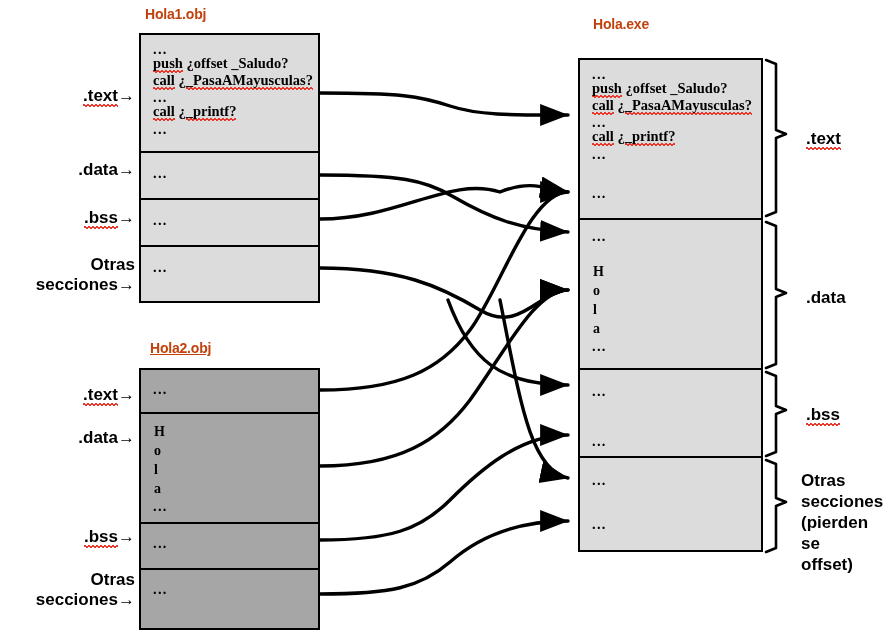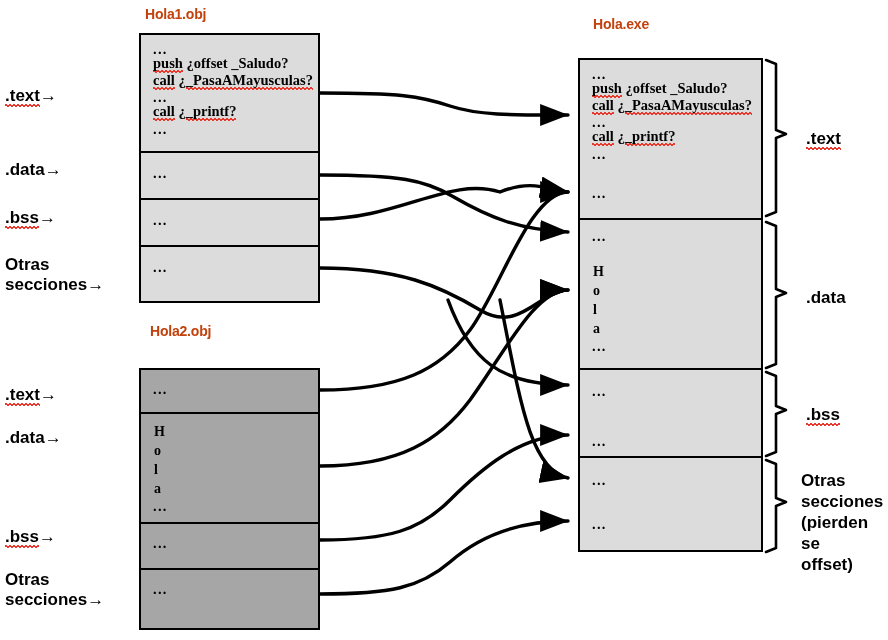--- a/index.html
+++ b/index.html
@@ -28,21 +28,21 @@
       border-bottom:0;
       background-image:
         linear-gradient(45deg,transparent 40%,#e8392e 40%,#e8392e 60%,transparent 60%),
         linear-gradient(-45deg,transparent 40%,#e8392e 40%,#e8392e 60%,transparent 60%);
       background-size:4px 3px;background-repeat:repeat-x;
       background-position:0 100%,2px 100%;padding-bottom:2px;}
   .vert{position:absolute;font-family:"Liberation Serif",serif;font-weight:bold;
         font-size:14px;line-height:19px;color:#000;}
 
   
-  .lbl{position:absolute;font-weight:bold;font-size:17px;
+  .lbl{position:absolute;text-align:right;font-weight:bold;font-size:17px;
        line-height:20px;color:#000;white-space:nowrap;}
   .lbl .sqr{background-image:
         linear-gradient(45deg,transparent 40%,#e8392e 40%,#e8392e 60%,transparent 60%),
         linear-gradient(-45deg,transparent 40%,#e8392e 40%,#e8392e 60%,transparent 60%);
       background-size:4px 3px;background-repeat:repeat-x;
       background-position:0 100%,2px 100%;padding-bottom:2px;}
 
   
   .rlbl{position:absolute;text-align:left;font-weight:bold;font-size:17px;
         line-height:20px;color:#000;white-space:nowrap;}
@@ -89,21 +89,21 @@
 
   <div class="lbl" style="right:753px;top:160px;width:130px;"><span>.data</span><span>→</span></div>
 
   <div class="lbl" style="right:753px;top:208px;width:130px;"><span class="sqr">.bss</span><span>→</span></div>
 
   <div class="lbl" style="right:753px;top:255px;width:130px;">
     <div>Otras</div>
     <div><span>secciones</span><span>→</span></div>
   </div>
 
-  <div class="file-title" style="left:150px;top:323px;">Hola2.obj</div>
+  <div class="file-title" style="left:150px;top:340px;text-decoration:underline;">Hola2.obj</div>
 
   <div class="box dark" style="left:139px;top:368px;width:181px;height:262px;">
 
     <div class="sect" style="top:0px;height:44px;">
       <div class="dots" style="left:12px;top:11px;">...</div>
     </div>
 
     <div class="sect" style="top:44px;height:110px;">
       <div class="vert" style="left:13px;top:8px;">
         <div>H</div>

